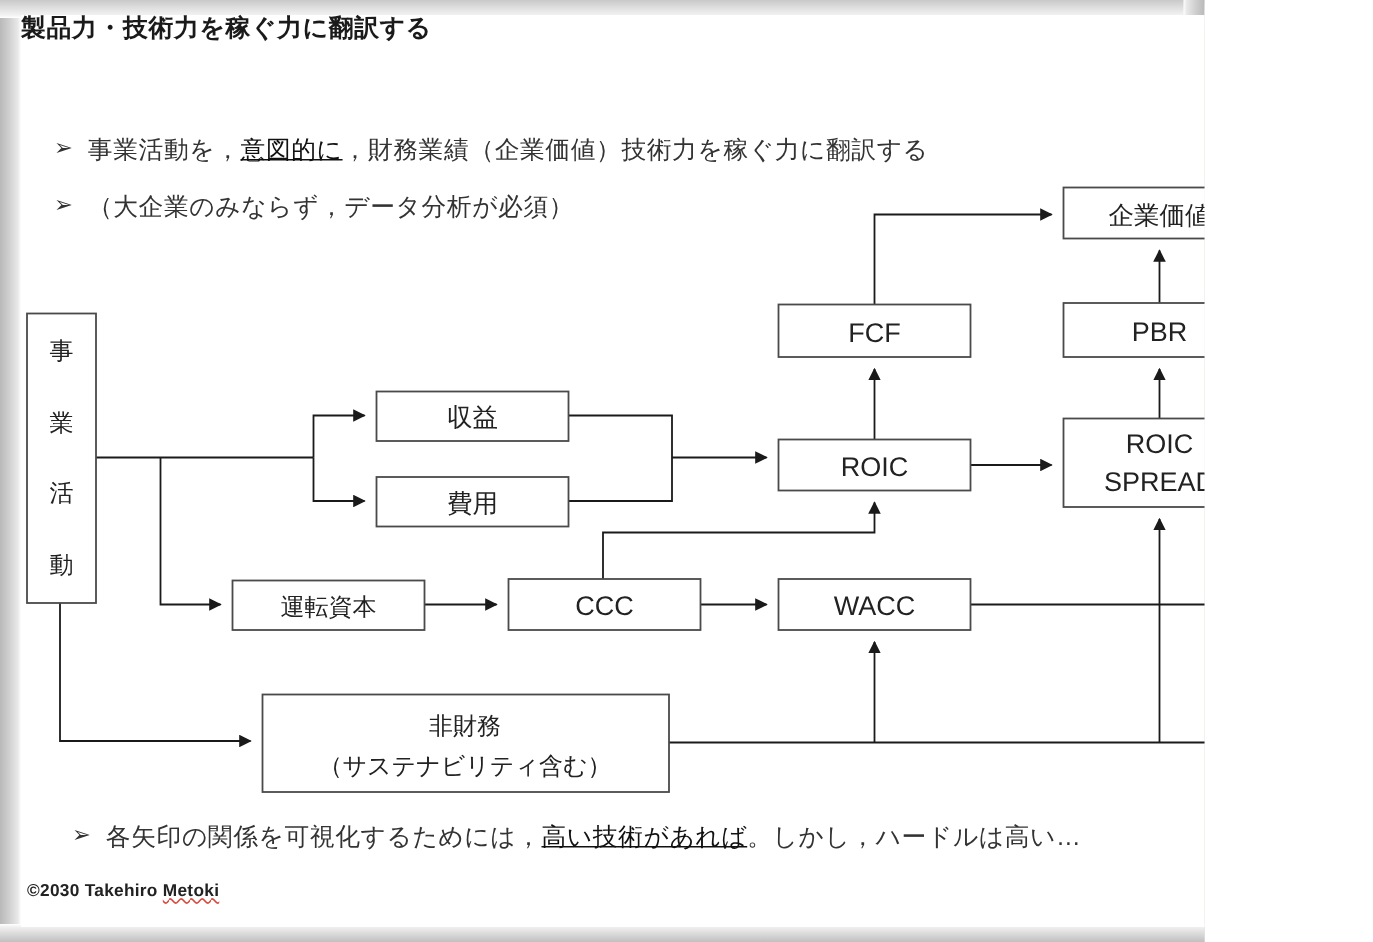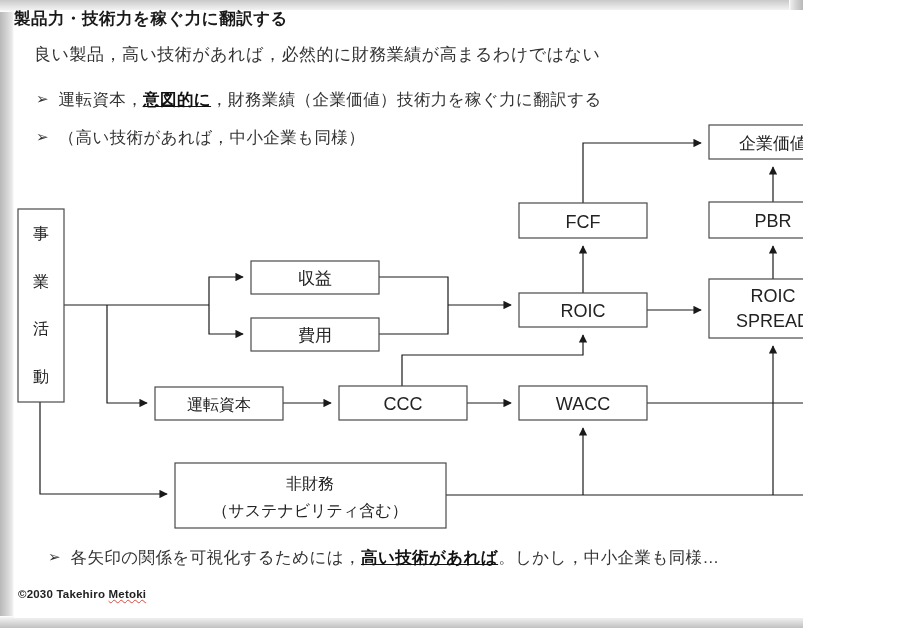--- a/index.html
+++ b/index.html
@@ -43,21 +43,21 @@
   }
   .bullet-row{position:absolute;display:flex;align-items:flex-start;}
   .bul{
     font-size:15px;color:#333;margin-right:10px;line-height:1;
     transform:translateY(2px);
   }
   .bullet-txt{font-size:16.5px;color:#333;letter-spacing:0.4px;white-space:nowrap;}
   #b1{left:36px;top:89px;}
   #b2{left:36px;top:127px;}
   #b3{left:48px;top:547px;}
-  .u{font-weight:bold;text-decoration:underline;color:#111;}
+  .u{font-weight:normal;text-decoration:underline;color:#111;}
   #copy{
     left:18px;top:588px;font-size:11.5px;color:#222;font-weight:bold;
     letter-spacing:0.2px;
   }
   #copy .wavy{
     text-decoration:underline;text-decoration-style:wavy;
     text-decoration-color:#d94a3d;text-decoration-thickness:1px;text-align:right;
   }
   svg#flow{position:absolute;left:0;top:0;width:915px;height:628px;}
   svg#flow text{
@@ -72,35 +72,34 @@
 
 <div class="slide">
   <div class="frame-shadow"></div>
   <div class="frame-top"></div>
   <div class="frame-right"></div>
   <div class="frame-bottom"></div>
 
   <div class="canvas"></div>
 
   <div class="txt" id="title">製品力・技術力を稼ぐ力に翻訳する</div>
-  <div class="txt" id="subtitle">良い製品，高い技術があれば，必然的に財務業績が高まるわけではない</div>
 
   <div class="bullet-row" id="b1">
     <span class="bul">➢</span>
-    <span class="bullet-txt"><span>運転資本，</span><span class="u">意図的に</span><span>，財務業績（企業価値）技術力を稼ぐ力に翻訳する</span></span>
+    <span class="bullet-txt"><span>事業活動を，</span><span class="u">意図的に</span><span>，財務業績（企業価値）技術力を稼ぐ力に翻訳する</span></span>
   </div>
 
   <div class="bullet-row" id="b2">
     <span class="bul">➢</span>
-    <span class="bullet-txt"><span>（高い技術があれば，中小企業も同様）</span></span>
+    <span class="bullet-txt"><span>（大企業のみならず，データ分析が必須）</span></span>
   </div>
 
   <div class="bullet-row" id="b3">
     <span class="bul">➢</span>
-    <span class="bullet-txt"><span>各矢印の関係を可視化するためには，</span><span class="u">高い技術があれば</span><span>。しかし，中小企業も同様…</span></span>
+    <span class="bullet-txt"><span>各矢印の関係を可視化するためには，</span><span class="u">高い技術があれば</span><span>。しかし，ハードルは高い…</span></span>
   </div>
 
   <div class="txt" id="copy"><span>©2030 Takehiro </span><span class="wavy">Metoki</span></div>
 
   <svg id="flow" viewBox="0 0 915 628">
     <defs>
       <marker id="ah" viewBox="0 0 10 10" refX="9" refY="5" markerWidth="7" markerHeight="7" orient="auto-start-reverse">
         <path d="M 0 0 L 10 5 L 0 10 z" fill="#1a1a1a"></path>
       </marker>
     </defs>

